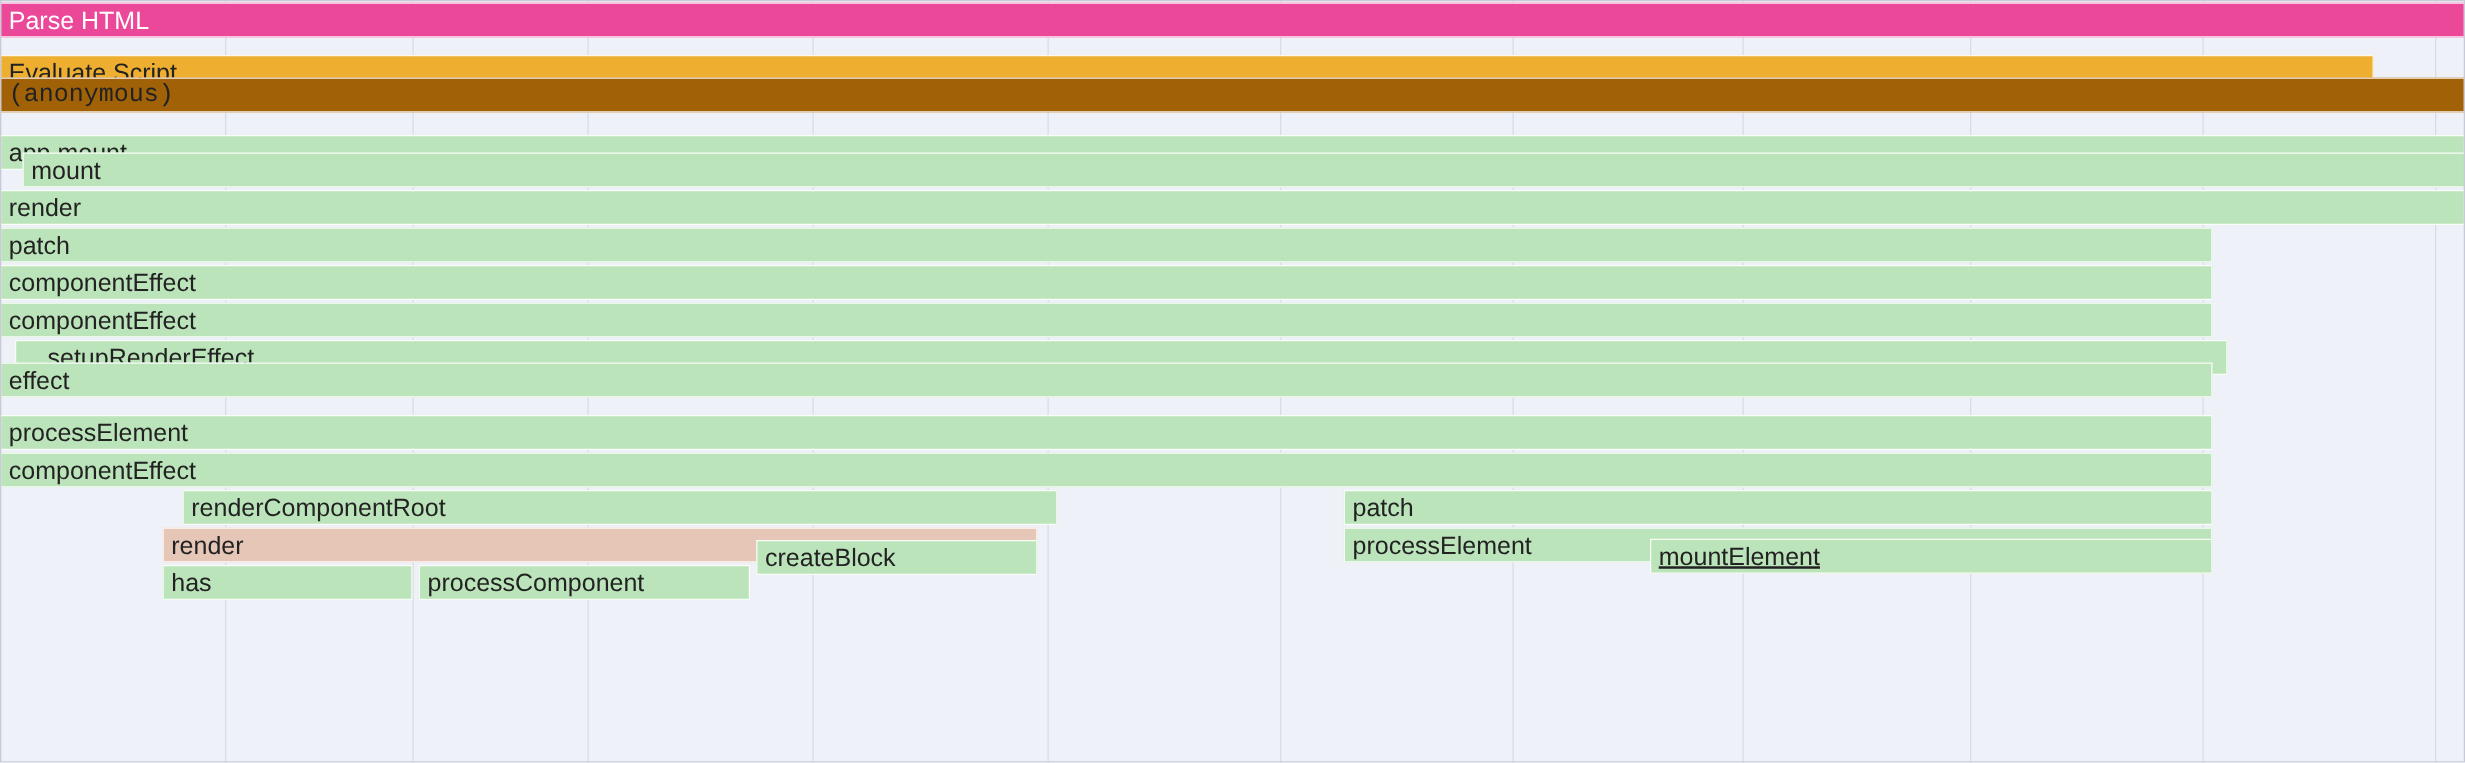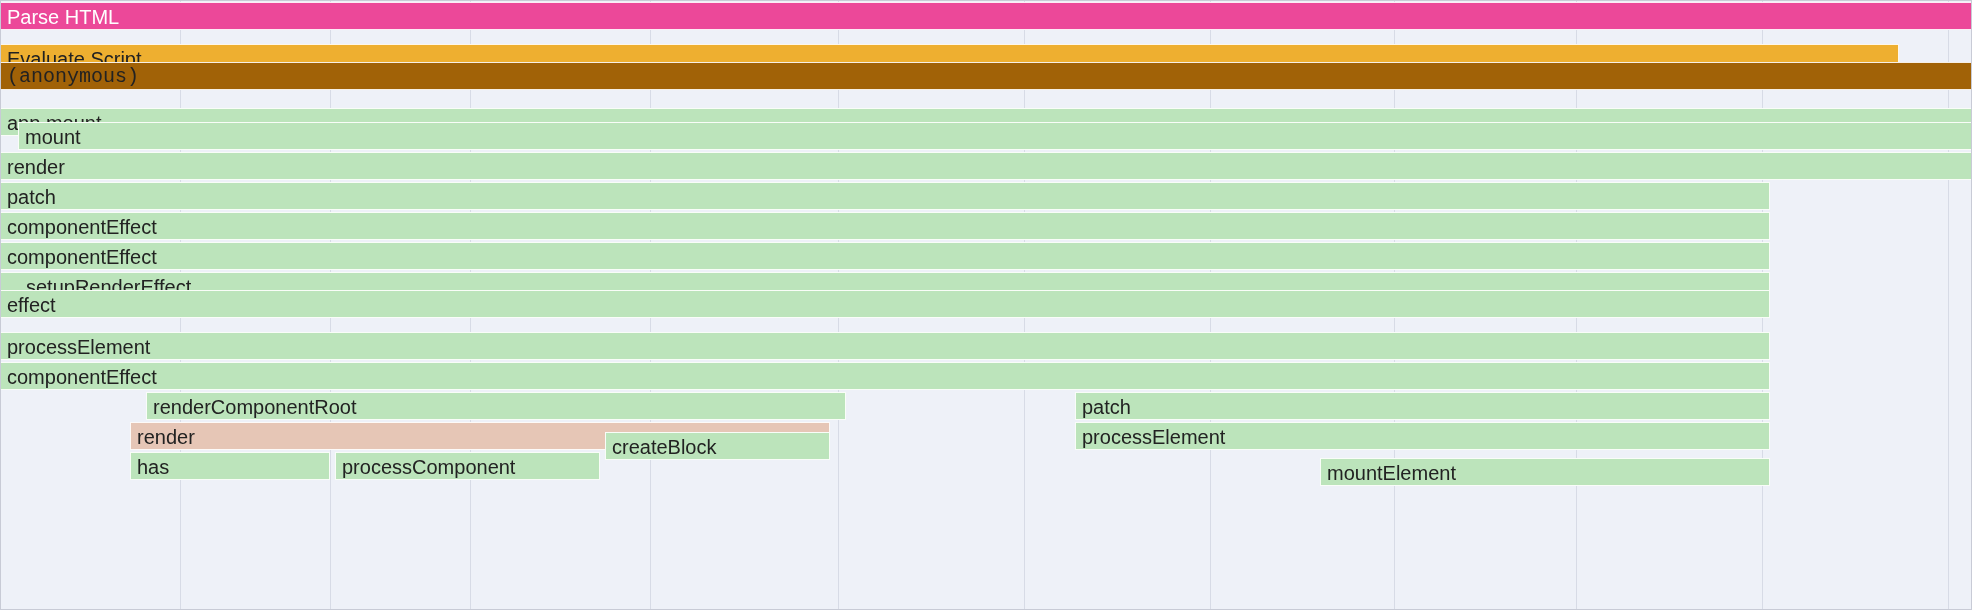--- a/index.html
+++ b/index.html
@@ -66,26 +66,26 @@
     <div class="gridline" style="left: 1948px;"></div>
     <div class="bar blue" style="top: 2px; left: 0px; width: 1972px;">Parse HTML</div>
     <div class="bar orange" style="top: 44px; left: 0px; width: 1899px;">Evaluate Script</div>
     <div class="bar peach" style="top: 62px; left: 0px; width: 1972px;">(anonymous)</div>
     <div class="bar green" style="top: 92px; left: 0px; width: 1972px; margin-top: 16px;">app.mount</div>
     <div class="bar green" style="top: 122px; left: 0px; width: 1972px; margin-left: 18px;">mount</div>
     <div class="bar green" style="top: 152px; left: 0px; width: 1972px;">render</div>
     <div class="bar green" style="top: 182px; left: 0px; width: 1770px;">patch</div>
     <div class="bar green" style="top: 212px; left: 0px; width: 1770px;">componentEffect</div>
     <div class="bar green" style="top: 242px; left: 0px; width: 1770px;">componentEffect</div>
-    <div class="bar green" style="top: 272px; left: 0px; width: 1770px; padding-left: 25px;">setupRenderEffect</div>
+    <div class="bar green" style="top: 272px; left: 12px; width: 1770px; padding-left: 25px;">setupRenderEffect</div>
     <div class="bar green" style="top: 290px; left: 0px; width: 1770px;">effect</div>
     <div class="bar green" style="top: 332px; left: 0px; width: 1770px;">processElement</div>
     <div class="bar green" style="top: 362px; left: 0px; width: 1770px;">componentEffect</div>
     <div class="bar green" style="top: 392px; left: 130px; width: 700px; margin-left: 16px;">renderComponentRoot</div>
     <div class="bar green" style="top: 392px; left: 1075px; width: 695px;">patch</div>
     <div class="bar tan" style="top: 422px; left: 130px; width: 700px;">render</div>
     <div class="bar green" style="top: 422px; left: 1075px; width: 695px;">processElement</div>
     <div class="bar green" style="top: 452px; left: 130px; width: 200px;">has</div>
     <div class="bar green" style="top: 452px; left: 335px; width: 265px;">processComponent</div>
     <div class="bar green" style="top: 432px; left: 605px; width: 225px;">createBlock</div>
-    <div class="bar green" style="top: 458px; left: 1320px; width: 450px;">mountElement</div>
+    <div class="bar green" style="top: 431px; left: 1320px; width: 450px; text-decoration: underline;">mountElement</div>
   </div>
 <div class="outer-border"></div>
 
 </body></html>

